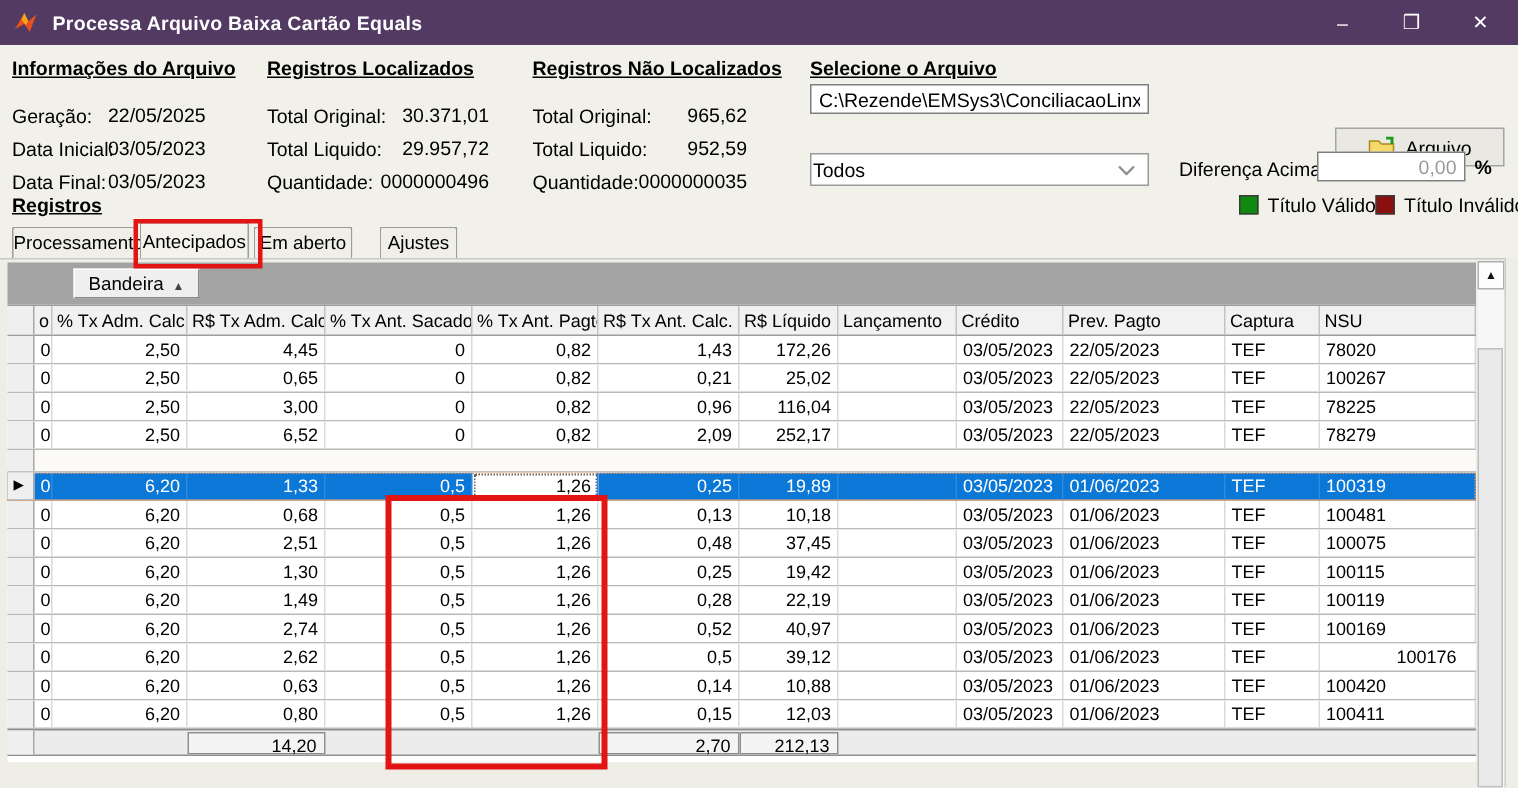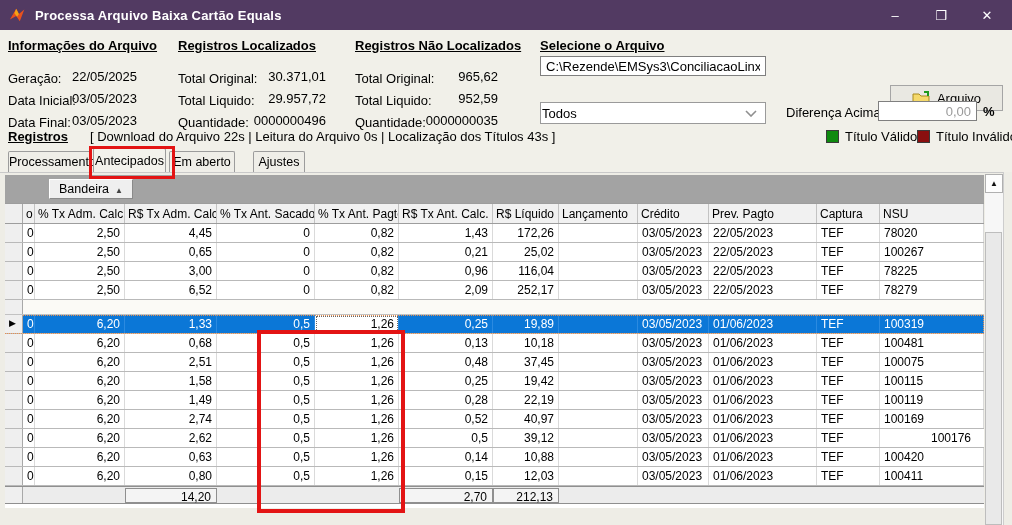--- a/index.html
+++ b/index.html
@@ -128,21 +128,20 @@
     <svg class="chev" width="12" height="7" viewBox="0 0 12 7">
       <path d="M1 1 L6 6 L11 1" fill="none" stroke="#8f8f8f" stroke-width="1.6"></path>
     </svg>
   </div>
 
   <span class="lbl abs" style="left:786px;top:75px">Diferença Acima de:</span>
   <input class="txt abs" id="difValue" style="left: 878px; top: 71px; width: 99px; height: 20px;" value="0,00">
   <span class="hb abs" style="left:983px;top:74px">%</span>
 
   <div class="h abs" style="left:8px;top:99px">Registros</div>
-  <div class="lbl abs" style="left:90px;top:99px">[ Download do Arquivo 22s | Leitura do Arquivo 0s | Localização dos Títulos 43s ]</div>
   <span class="sw" style="left:826px;top:100px;background:#0f8a0f"></span>
   <span class="lbl abs" style="left:845px;top:99px">Título Válido</span>
   <span class="sw" style="left:917px;top:100px;background:#8a0f0f"></span>
   <span class="lbl abs" style="left:936px;top:99px">Título Inválido</span>
 </div>
 
 <div id="tabs">
   <div class="tab" style="left:8px;width:84px">Processamento</div>
   <div class="tab active" style="left:93px;width:73px">Antecipados</div>
   <div class="tab" style="left:169px;width:66px">Em aberto</div>
@@ -279,21 +278,21 @@
           <div class="gc" style="width: 79px; text-align: left;"></div>
           <div class="gc" style="width: 71px; text-align: left;">03/05/2023</div>
           <div class="gc" style="width: 108px; text-align: left;">01/06/2023</div>
           <div class="gc" style="width: 63px; text-align: left;">TEF</div>
           <div class="gc" style="width: 104px; text-align: left;">100075</div>
         </div>
         <div class="grow">
           <div class="ind"></div>
           <div class="gc" style="width: 12px; text-align: right;">0</div>
           <div class="gc" style="width: 90px; text-align: right;">6,20</div>
-          <div class="gc" style="width: 92px; text-align: right;">1,58</div>
+          <div class="gc" style="width: 92px; text-align: right;">1,30</div>
           <div class="gc" style="width: 98px; text-align: right;">0,5</div>
           <div class="gc" style="width: 84px; text-align: right;">1,26</div>
           <div class="gc" style="width: 94px; text-align: right;">0,25</div>
           <div class="gc" style="width: 66px; text-align: right;">19,42</div>
           <div class="gc" style="width: 79px; text-align: left;"></div>
           <div class="gc" style="width: 71px; text-align: left;">03/05/2023</div>
           <div class="gc" style="width: 108px; text-align: left;">01/06/2023</div>
           <div class="gc" style="width: 63px; text-align: left;">TEF</div>
           <div class="gc" style="width: 104px; text-align: left;">100115</div>
         </div>

